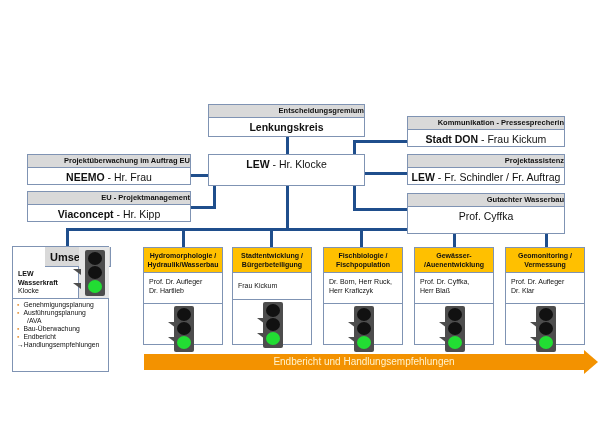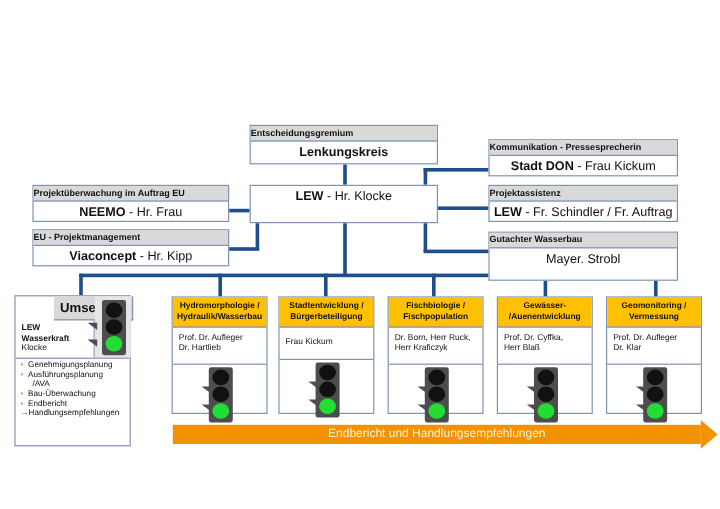--- a/index.html
+++ b/index.html
@@ -1,18 +1,18 @@
 <!DOCTYPE html>
 <html><head>
 <meta charset="utf-8">
 <style>
   html, body { margin:0; padding:0; background:#ffffff; }
   body { width:600px; height:424px; position:relative; overflow:hidden; font-family:"Liberation Sans", sans-serif; color:#111; }
   .box { position:absolute; background:#fff; border:1px solid #7f93b3; box-sizing:border-box; }
-  .box .hdr { background:#d9d9d9; border-bottom:1px solid #7f93b3; font-size:7.5px; font-weight:bold; text-align:left; line-height:12px; height:12px; }
+  .box .hdr { background:#d9d9d9; border-bottom:1px solid #7f93b3; font-size:7.5px; font-weight:bold; text-align:right; line-height:12px; height:12px; }
   .box .body { text-align:center; font-size:10.5px; line-height:19px; }
   .box .body b { font-weight:bold; }
   .line { position:absolute; background:#1f4e8c; }
   .ws { position:absolute; background:#fff; border:1px solid #7f93b3; box-sizing:border-box; }
   .ws .hdr { background:#ffc000; border-bottom:1px solid #7f93b3; font-size:7px; font-weight:bold; text-align:center; line-height:9px; height:24px; display:flex; align-items:center; justify-content:center; flex-direction:column; }
   .ws .people { font-size:7px; line-height:9px; padding:4px 5px; height:22px; border-bottom:1px solid #7f93b3; }
   .ws .light-wrap { position:relative; height:50px; }
   .tl { position:absolute; width:20px; height:46px; background:#4d4d4d; border-radius:2px; }
   .tl .lamp { position:absolute; left:3px; width:14px; height:13px; border-radius:50%; background:#111; }
   .tl .lamp.green { background:#22dd33; }
@@ -63,21 +63,21 @@
   <div class="body"><b>Stadt DON</b><span> - Frau Kickum</span></div>
 </div>
 
 <div class="box" style="left:407px;top:154px;width:158px;height:31px;">
   <div class="hdr">Projektassistenz</div>
   <div class="body"><b>LEW</b><span> - Fr. Schindler / Fr. Auftrag</span></div>
 </div>
 
 <div class="box" style="left:407px;top:193px;width:158px;height:41px;">
   <div class="hdr">Gutachter Wasserbau</div>
-  <div class="body"><span>Mayer. Strobl</span></div>
+  <div class="body"><span>Prof. Cyffka</span></div>
 </div>
 
 <div class="box" style="left:27px;top:154px;width:164px;height:31px;">
   <div class="hdr">Projektüberwachung im Auftrag EU</div>
   <div class="body"><b>NEEMO</b><span> - Hr. Frau</span></div>
 </div>
 
 <div class="box" style="left:27px;top:191px;width:164px;height:31px;">
   <div class="hdr">EU - Projektmanagement</div>
   <div class="body"><b>Viaconcept</b><span> - Hr. Kipp</span></div>

